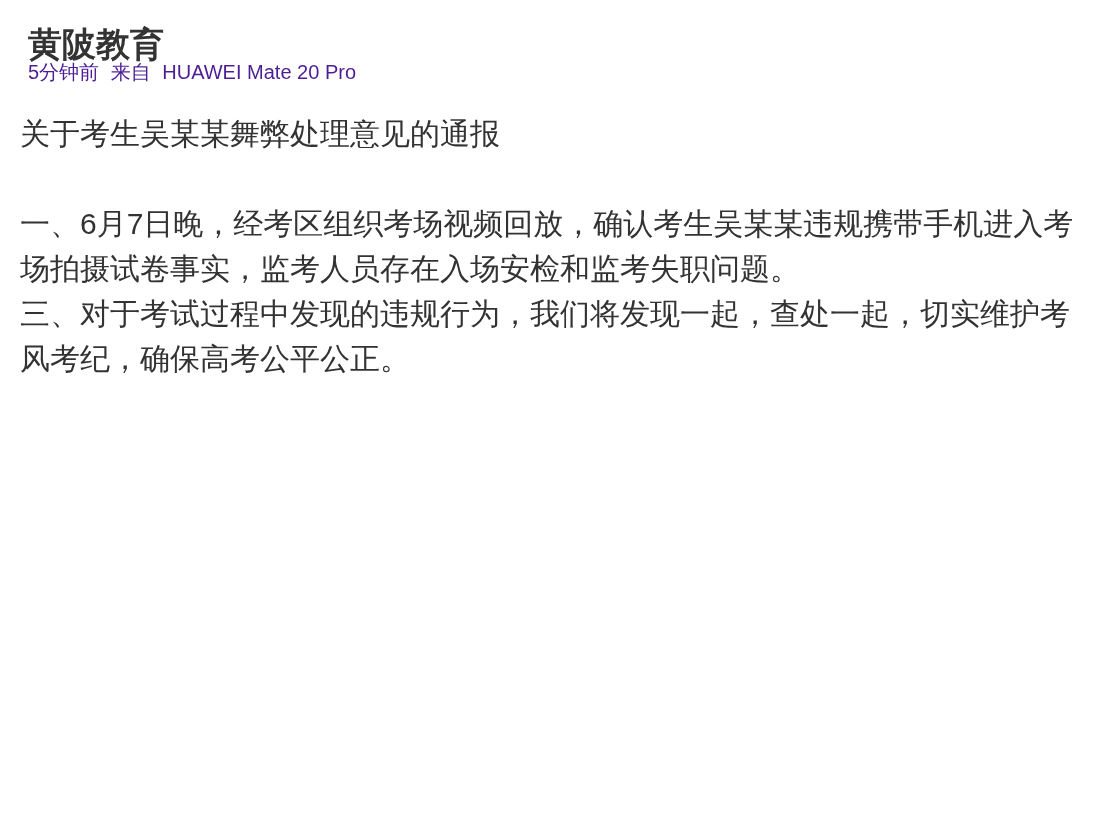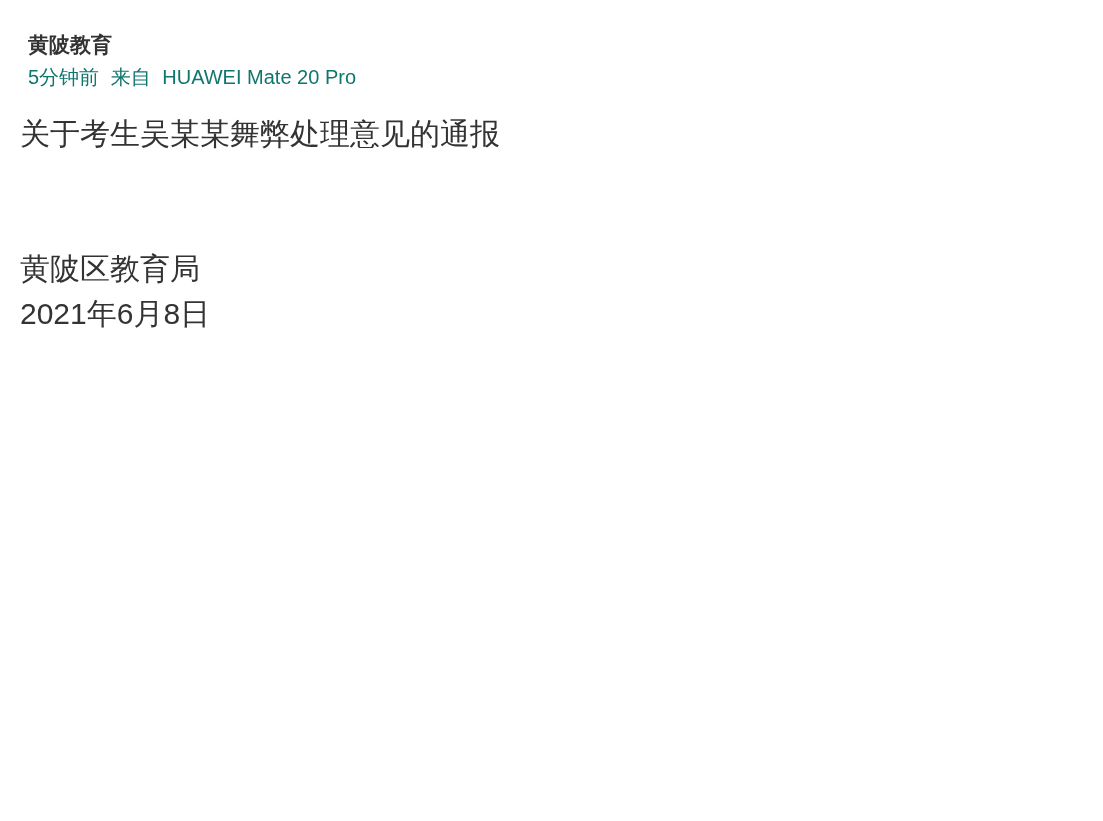--- a/index.html
+++ b/index.html
@@ -51,30 +51,29 @@
     line-height: 23px;
     font-weight: bold;
     font-style: italic;
     text-align: center;
   }
   .author-info {
     margin-left: 10px;
     padding-top: 16px;
   }
   .author-name {
-    font-size: 21px;
+    font-size: 34px;
     font-weight: bold;
     color: #333333;
     line-height: 31px;
     cursor: pointer;
   }
   .meta {
-    margin-top: 5px;
     font-size: 20px;
-    color: #0f766e;
+    color: #4c1d95;
     line-height: 25px;
   }
   .meta .meta-part { margin-right: 6px; }
   .meta .meta-link { cursor: pointer; }
   
   .content {
     margin: 28px 28px 16px 20px;
     font-size: 30px;
     line-height: 45px;
     color: #333333;
@@ -102,19 +101,17 @@
       <div class="meta">
         <span class="meta-part meta-link">5分钟前</span>
         <span class="meta-part">来自</span>
         <span class="meta-part meta-link">HUAWEI Mate 20 Pro</span>
       </div>
     </div>
   </div>
 
   <div class="content">
     <p class="post-title">关于考生吴某某舞弊处理意见的通报</p>
-    <div class="signature-block">
-      <p>黄陂区教育局</p>
-      <p>2021年6月8日</p>
-    </div>
+    <p>一、6月7日晚，经考区组织考场视频回放，确认考生吴某某违规携带手机进入考场拍摄试卷事实，监考人员存在入场安检和监考失职问题。</p>
+    <p>三、对于考试过程中发现的违规行为，我们将发现一起，查处一起，切实维护考风考纪，确保高考公平公正。</p>
   </div>
 
 </div>
 
 </body></html>

